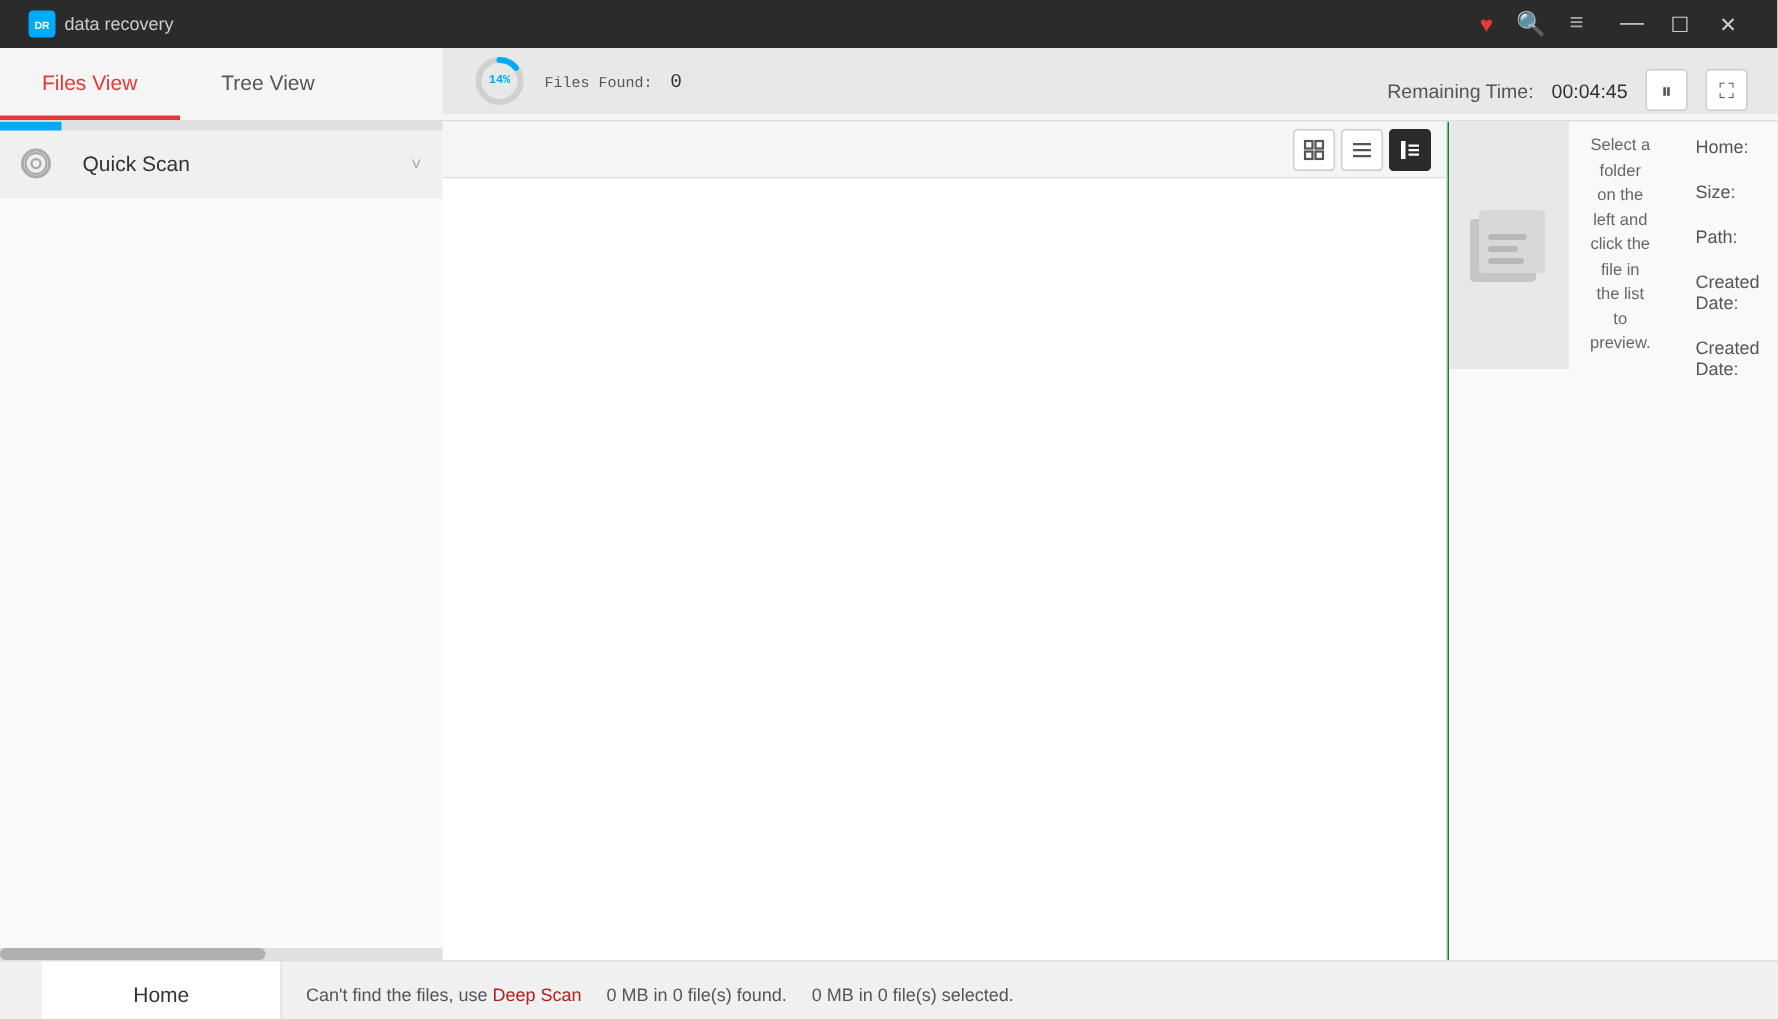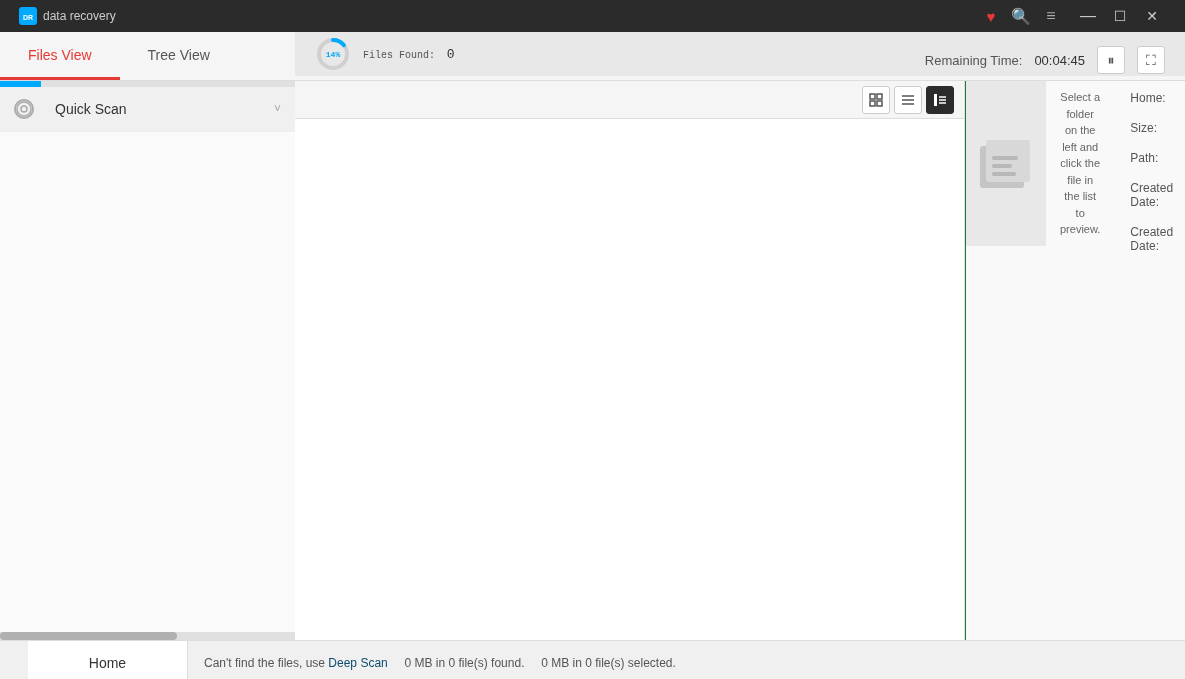--- a/index.html
+++ b/index.html
@@ -267,21 +267,21 @@
       font-size: 14px;
       color: #333;
     }
     #status-text {
       flex: 1;
       padding: 0 16px;
       font-size: 12px;
       color: #555;
     }
     #deep-scan-link {
-      color: #0c4a6e;
+      color: #b91c1c;
       cursor: pointer;
       text-decoration: none;
     }
     #recover-btn {
       width: 160px;
       height: 44px;
       background: #b0d8f0;
       border: none;
       cursor: pointer;
       font-size: 14px;

